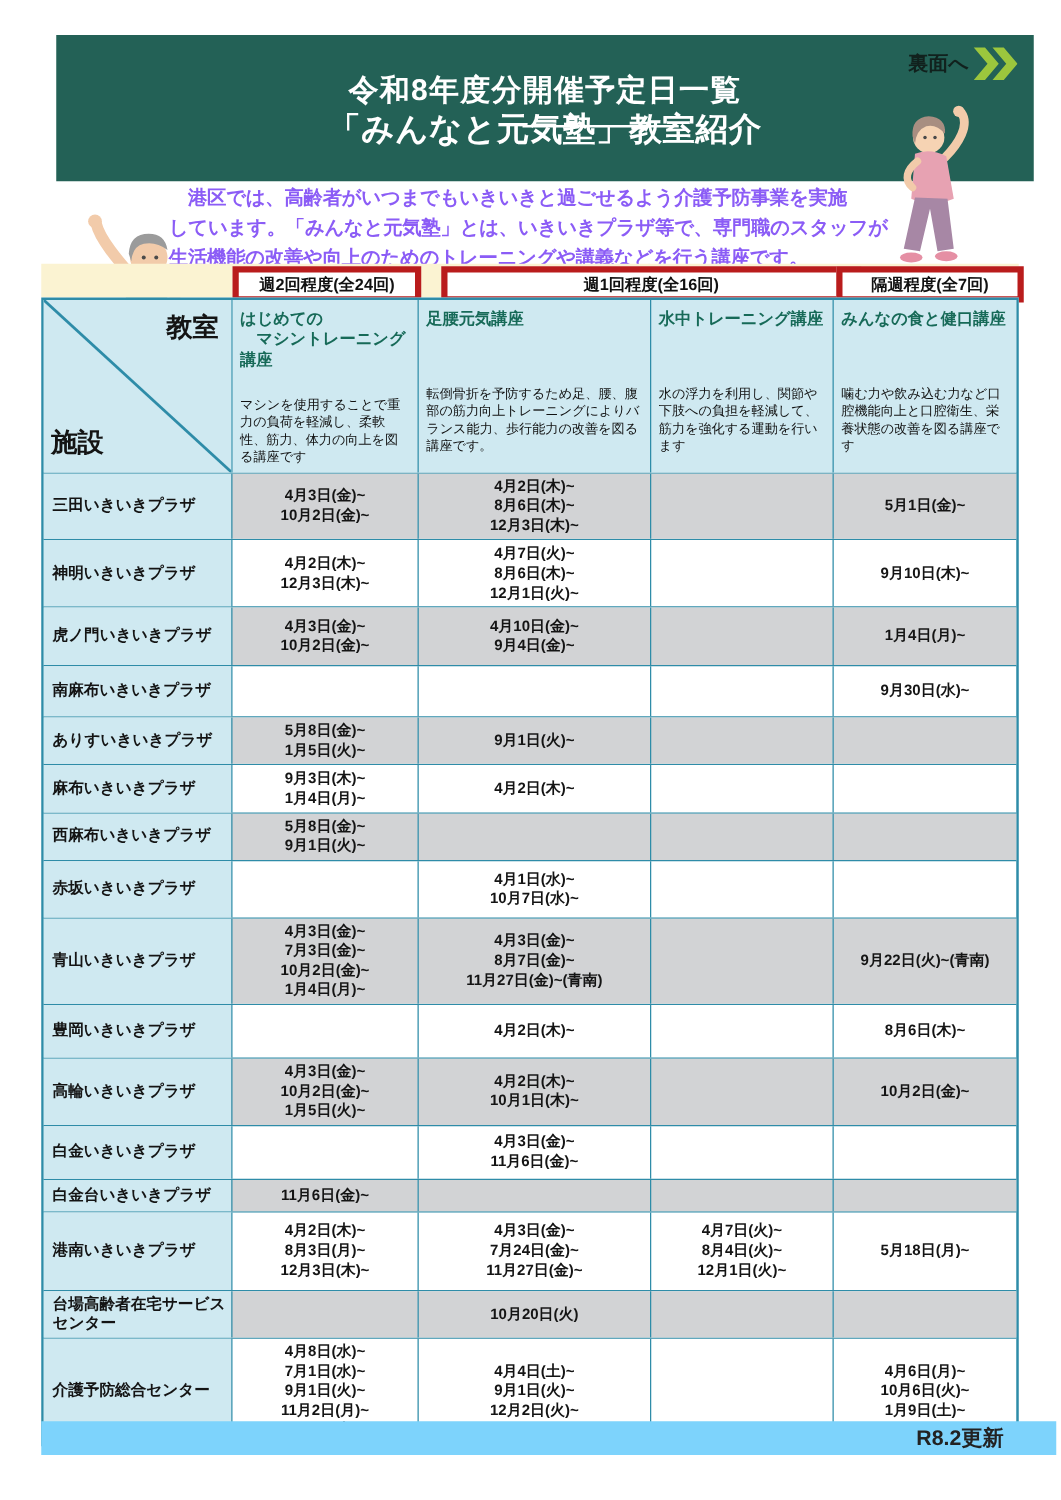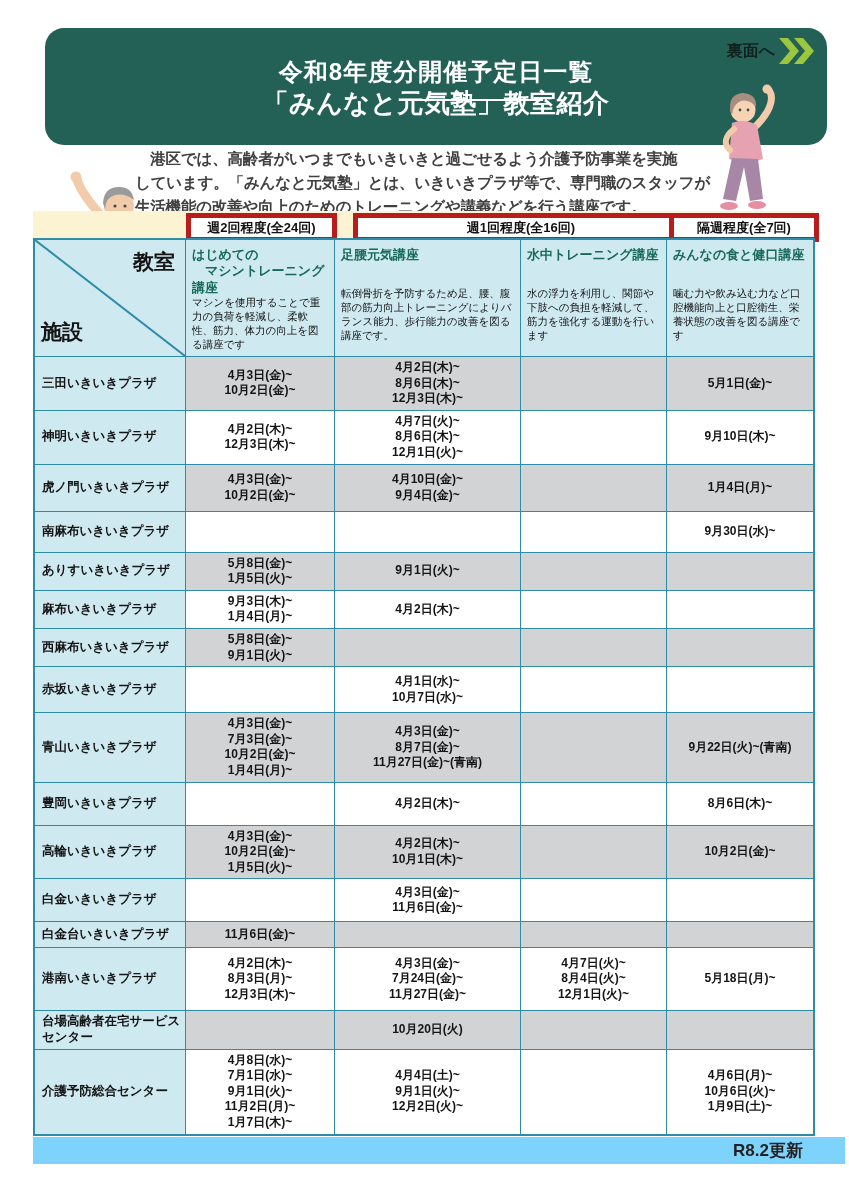--- a/index.html
+++ b/index.html
@@ -4,39 +4,38 @@
 <style>
   html,body{margin:0;padding:0;background:#ffffff;}
   .page{
     position:relative;width:849px;height:1200px;background:#ffffff;overflow:hidden;
     font-family:"Liberation Sans","DejaVu Sans",sans-serif;color:#141414;
   }
   
   .band{
     position:absolute;left:45px;top:28px;width:782px;height:117px;
     background:#236156;
-    border-radius:19px;
   }
   .back{
     position:absolute;top:13px;right:52px;color:#11211d;font-size:16px;font-weight:700;
   }
   .chevrons{position:absolute;top:9px;right:13px;}
   .title1{
     position:absolute;top:28px;left:0;width:100%;text-align:center;
     color:#ffffff;font-size:24px;font-weight:700;letter-spacing:1px;
   }
   .title1 .u{border-bottom:2px solid #ffffff;padding-bottom:14px;}
   .title2{
     position:absolute;top:58px;left:0;width:100%;text-align:center;
     color:#ffffff;font-size:26px;font-weight:700;letter-spacing:0.5px;
   }
   
   .intro{
     position:absolute;left:135px;top:147px;width:600px;
-    font-size:15.5px;line-height:1.55;font-weight:600;letter-spacing:-0.2px;color:#404040;
+    font-size:15.5px;line-height:1.55;font-weight:600;letter-spacing:-0.2px;color:#8b5cf6;
   }
   
   .man{position:absolute;left:46px;top:166px;}
   .woman{position:absolute;left:698px;top:82px;}
   
   .freq{
     position:absolute;left:33px;top:211px;width:782px;height:27px;background:#fbf3d2;
   }
   .fbox{
     position:absolute;top:2px;height:19px;background:#ffffff;border:5px solid #b91c1c;
@@ -54,21 +53,21 @@
   .trow{display:grid;grid-template-columns:150px 149px 186px 146px 147px;}
   .trow + .trow{border-top:1.5px solid #2e8ca8;}
   .trow > div{box-sizing:border-box;}
   .trow > div + div{border-left:1.5px solid #2e8ca8;}
   .hrow{min-height:116px;}
   .hrow > div{background:#cfe9f1;}
   .corner{position:relative;}
   .corner svg{position:absolute;left:0;top:0;width:100%;height:100%;}
   .corner .ct{position:absolute;top:8px;right:10px;font-size:21px;font-weight:700;}
   .corner .cb{position:absolute;bottom:10px;left:6px;font-size:21px;font-weight:700;}
-  .course{padding:7px 5px 4px 6px;display:flex;flex-direction:column;text-align:left;}
+  .course{padding:7px 5px 4px 6px;display:flex;flex-direction:column;text-align:left;gap:22px;}
   .course-title{
     min-height:40px;font-size:13px;font-weight:700;color:#176a58;
     line-height:1.25;white-space:pre-line;
   }
   .course-desc{font-size:10.5px;line-height:1.33;color:#111;font-weight:500;}
   .fac{
     background:#cfe9f1;display:flex;align-items:center;justify-content:flex-start;
     padding:3px 4px 3px 7px;font-size:12.5px;font-weight:600;line-height:1.25;
   }
   .d{

